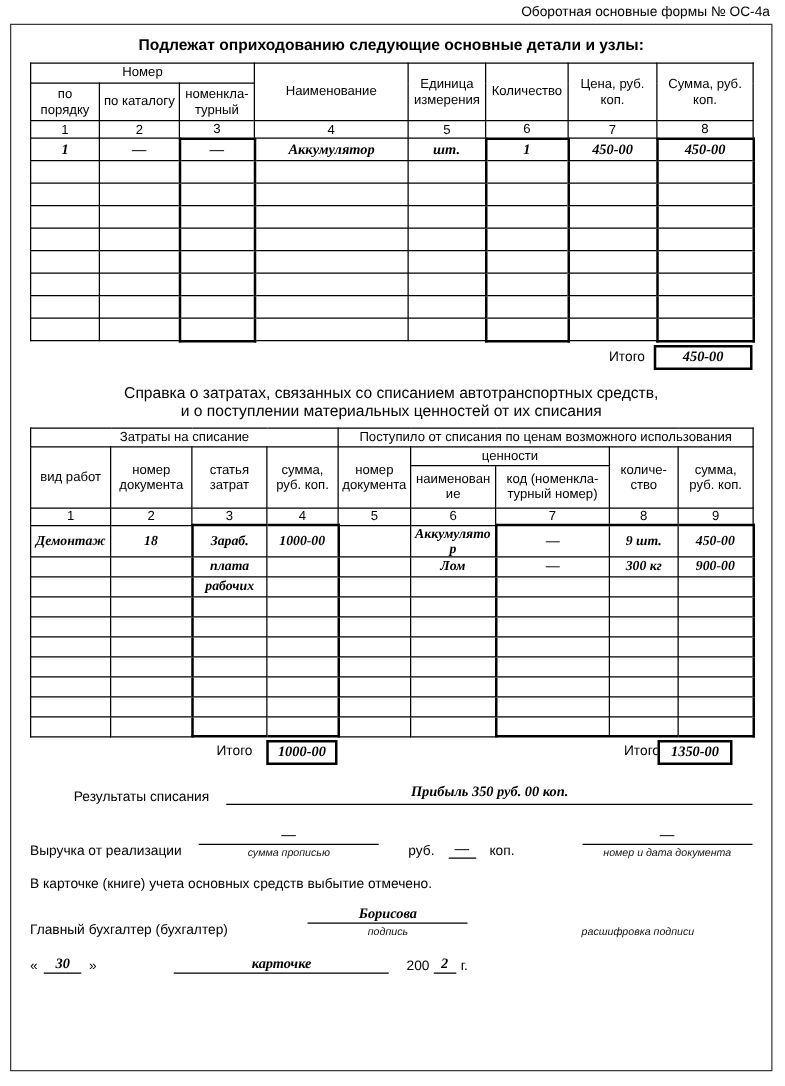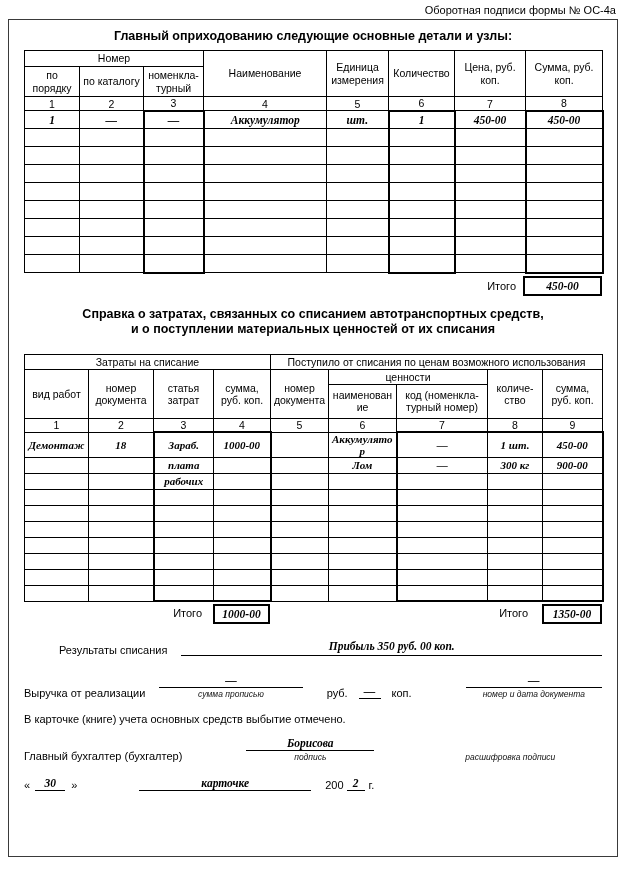--- a/index.html
+++ b/index.html
@@ -2,21 +2,21 @@
 <html><head>
 <meta charset="utf-8">
 <style>
   * { margin:0; padding:0; box-sizing:border-box; }
   html,body { width:628px; height:869px; background:#ffffff; color:#000;
     font-family:"Liberation Sans", sans-serif; }
   .corner { text-align:right; font-size:11px; padding:4px 12px 3px; }
   .frame { margin:0 10px 0 8px; border:1px solid #3a3a3a; height:838px; padding:7px 15px 0; position:relative; background:#fff; }
 
   .title1 { text-align:center; font-weight:bold; font-size:12.5px; margin:2px 0 7px; }
-  .title2 { text-align:center; font-weight:bold; font-size:12.5px; line-height:1.25; margin:10px 0 16px; }
+  .title2 { text-align:center; font-weight:normal; font-size:12.5px; line-height:1.25; margin:10px 0 4px; }
 
   table { width:100%; border-collapse:collapse; table-layout:fixed; border:1px solid #7f1d1d; }
   th,td { border:1px solid #000; text-align:center; vertical-align:middle; font-weight:normal; overflow-wrap:break-word; }
   thead th { font-size:10.5px; line-height:1.15; padding:1px 2px; }
   tr.nums td { font-size:10.5px; height:14px; }
   td.entry { height:18px; font-family:"Liberation Serif", serif; font-style:italic; font-weight:bold; font-size:11.5px; padding:0 3px; }
   .t2 td.entry { height:16px; font-size:11px; }
   td.tl { border-left:2px solid #000; }
   td.tr2 { border-right:2px solid #000; }
   td.tt { border-top:2px solid #000; }
@@ -38,25 +38,25 @@
   .f5 { margin-top:14px; }
   .flabel { white-space:nowrap; }
   .longline { flex:1; border-bottom:1px solid #000; text-align:center; font-size:11.5px; margin-left:14px; height:16px; }
   .fld { display:flex; flex-direction:column; align-items:center; }
   .fld .val { border-bottom:1px solid #000; width:100%; text-align:center; font-size:11.5px; min-height:14px; line-height:14px; }
   .fld .sub { font-size:8.5px; font-style:italic; padding-top:1px; color:#111; }
 </style>
 </head>
 <body>
 
-<div class="corner">Оборотная подписи формы № ОС-4а</div>
+<div class="corner">Оборотная основные формы № ОС-4а</div>
 
 <div class="frame">
 
-  <div class="title1">Главный оприходованию следующие основные детали и узлы:</div>
+  <div class="title1">Подлежат оприходованию следующие основные детали и узлы:</div>
 
   <table class="t1">
     <colgroup>
       <col style="width:55px">
         <col style="width:64px">
         <col style="width:60px">
         <col style="width:123px">
       <col style="width:62px">
         <col style="width:66px">
         <col style="width:71px">
@@ -236,21 +236,21 @@
     </thead>
     <tbody id="t2body">
         <tr>
           <td class="entry">Демонтаж</td>
           <td class="entry">18</td>
           <td class="entry tl tt">Зараб.</td>
           <td class="entry tr2 tt">1000-00</td>
           <td class="entry"></td>
           <td class="entry">Аккумулятор</td>
           <td class="entry tl tt">—</td>
-          <td class="entry tt">1 шт.</td>
+          <td class="entry tt">9 шт.</td>
           <td class="entry tr2 tt">450-00</td>
         </tr>
         <tr>
           <td class="entry"></td>
           <td class="entry"></td>
           <td class="entry tl">плата</td>
           <td class="entry tr2"></td>
           <td class="entry"></td>
           <td class="entry">Лом</td>
           <td class="entry tl">—</td>
@@ -345,21 +345,21 @@
           <td class="entry tb"></td>
           <td class="entry tr2 tb"></td>
         </tr>
       </tbody>
   </table>
 
   <div class="itogo2">
     <span class="itogo-label" style="right:393px">Итого</span>
     <span class="box hw" style="left:189px;width:57px">1000-00</span>
     <span class="itogo-label" style="right:67px">Итого</span>
-    <span class="box hw" style="right:0;width:60px">1350-00</span>
+    <span class="box hw" style="right:16px;width:60px">1350-00</span>
   </div>
 
   <div class="fline f1">
     <span class="flabel">Результаты списания</span>
     <span class="longline hw">Прибыль 350 руб. 00 коп.</span>
   </div>
 
   <div class="fline f2">
     <span class="flabel">Выручка от реализации</span>
     <span class="fld" style="width:144px;margin-left:14px">

